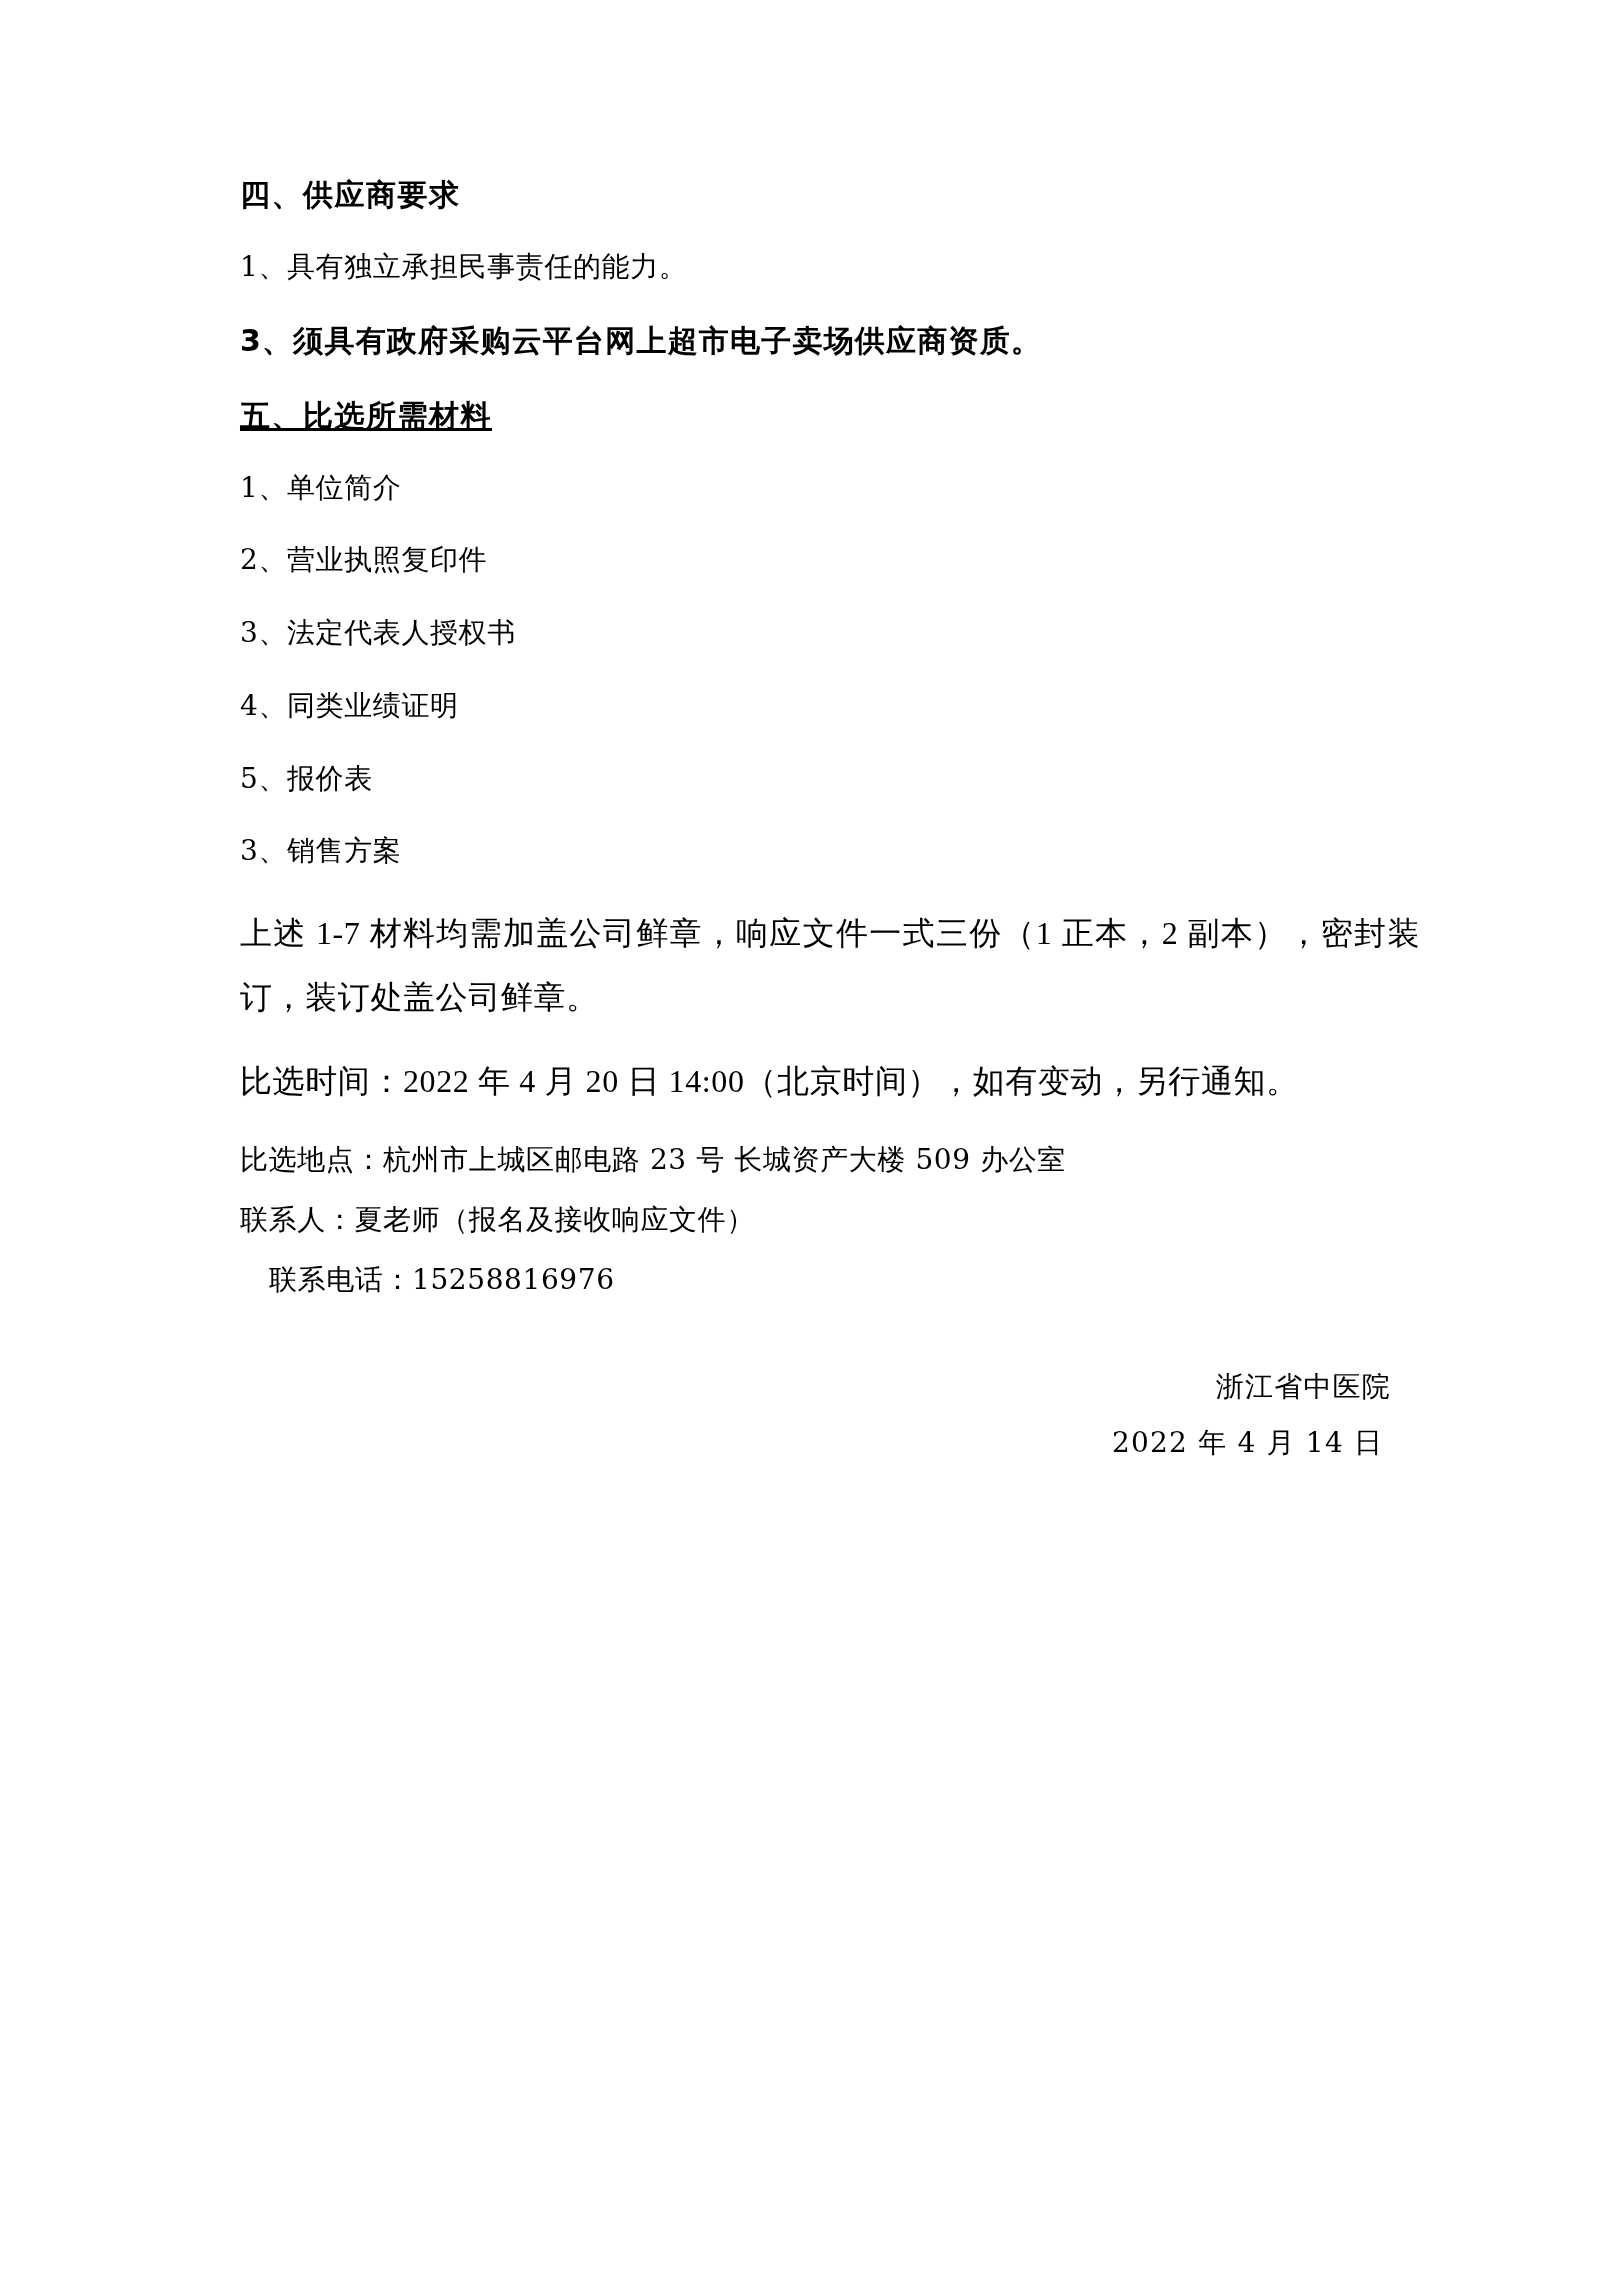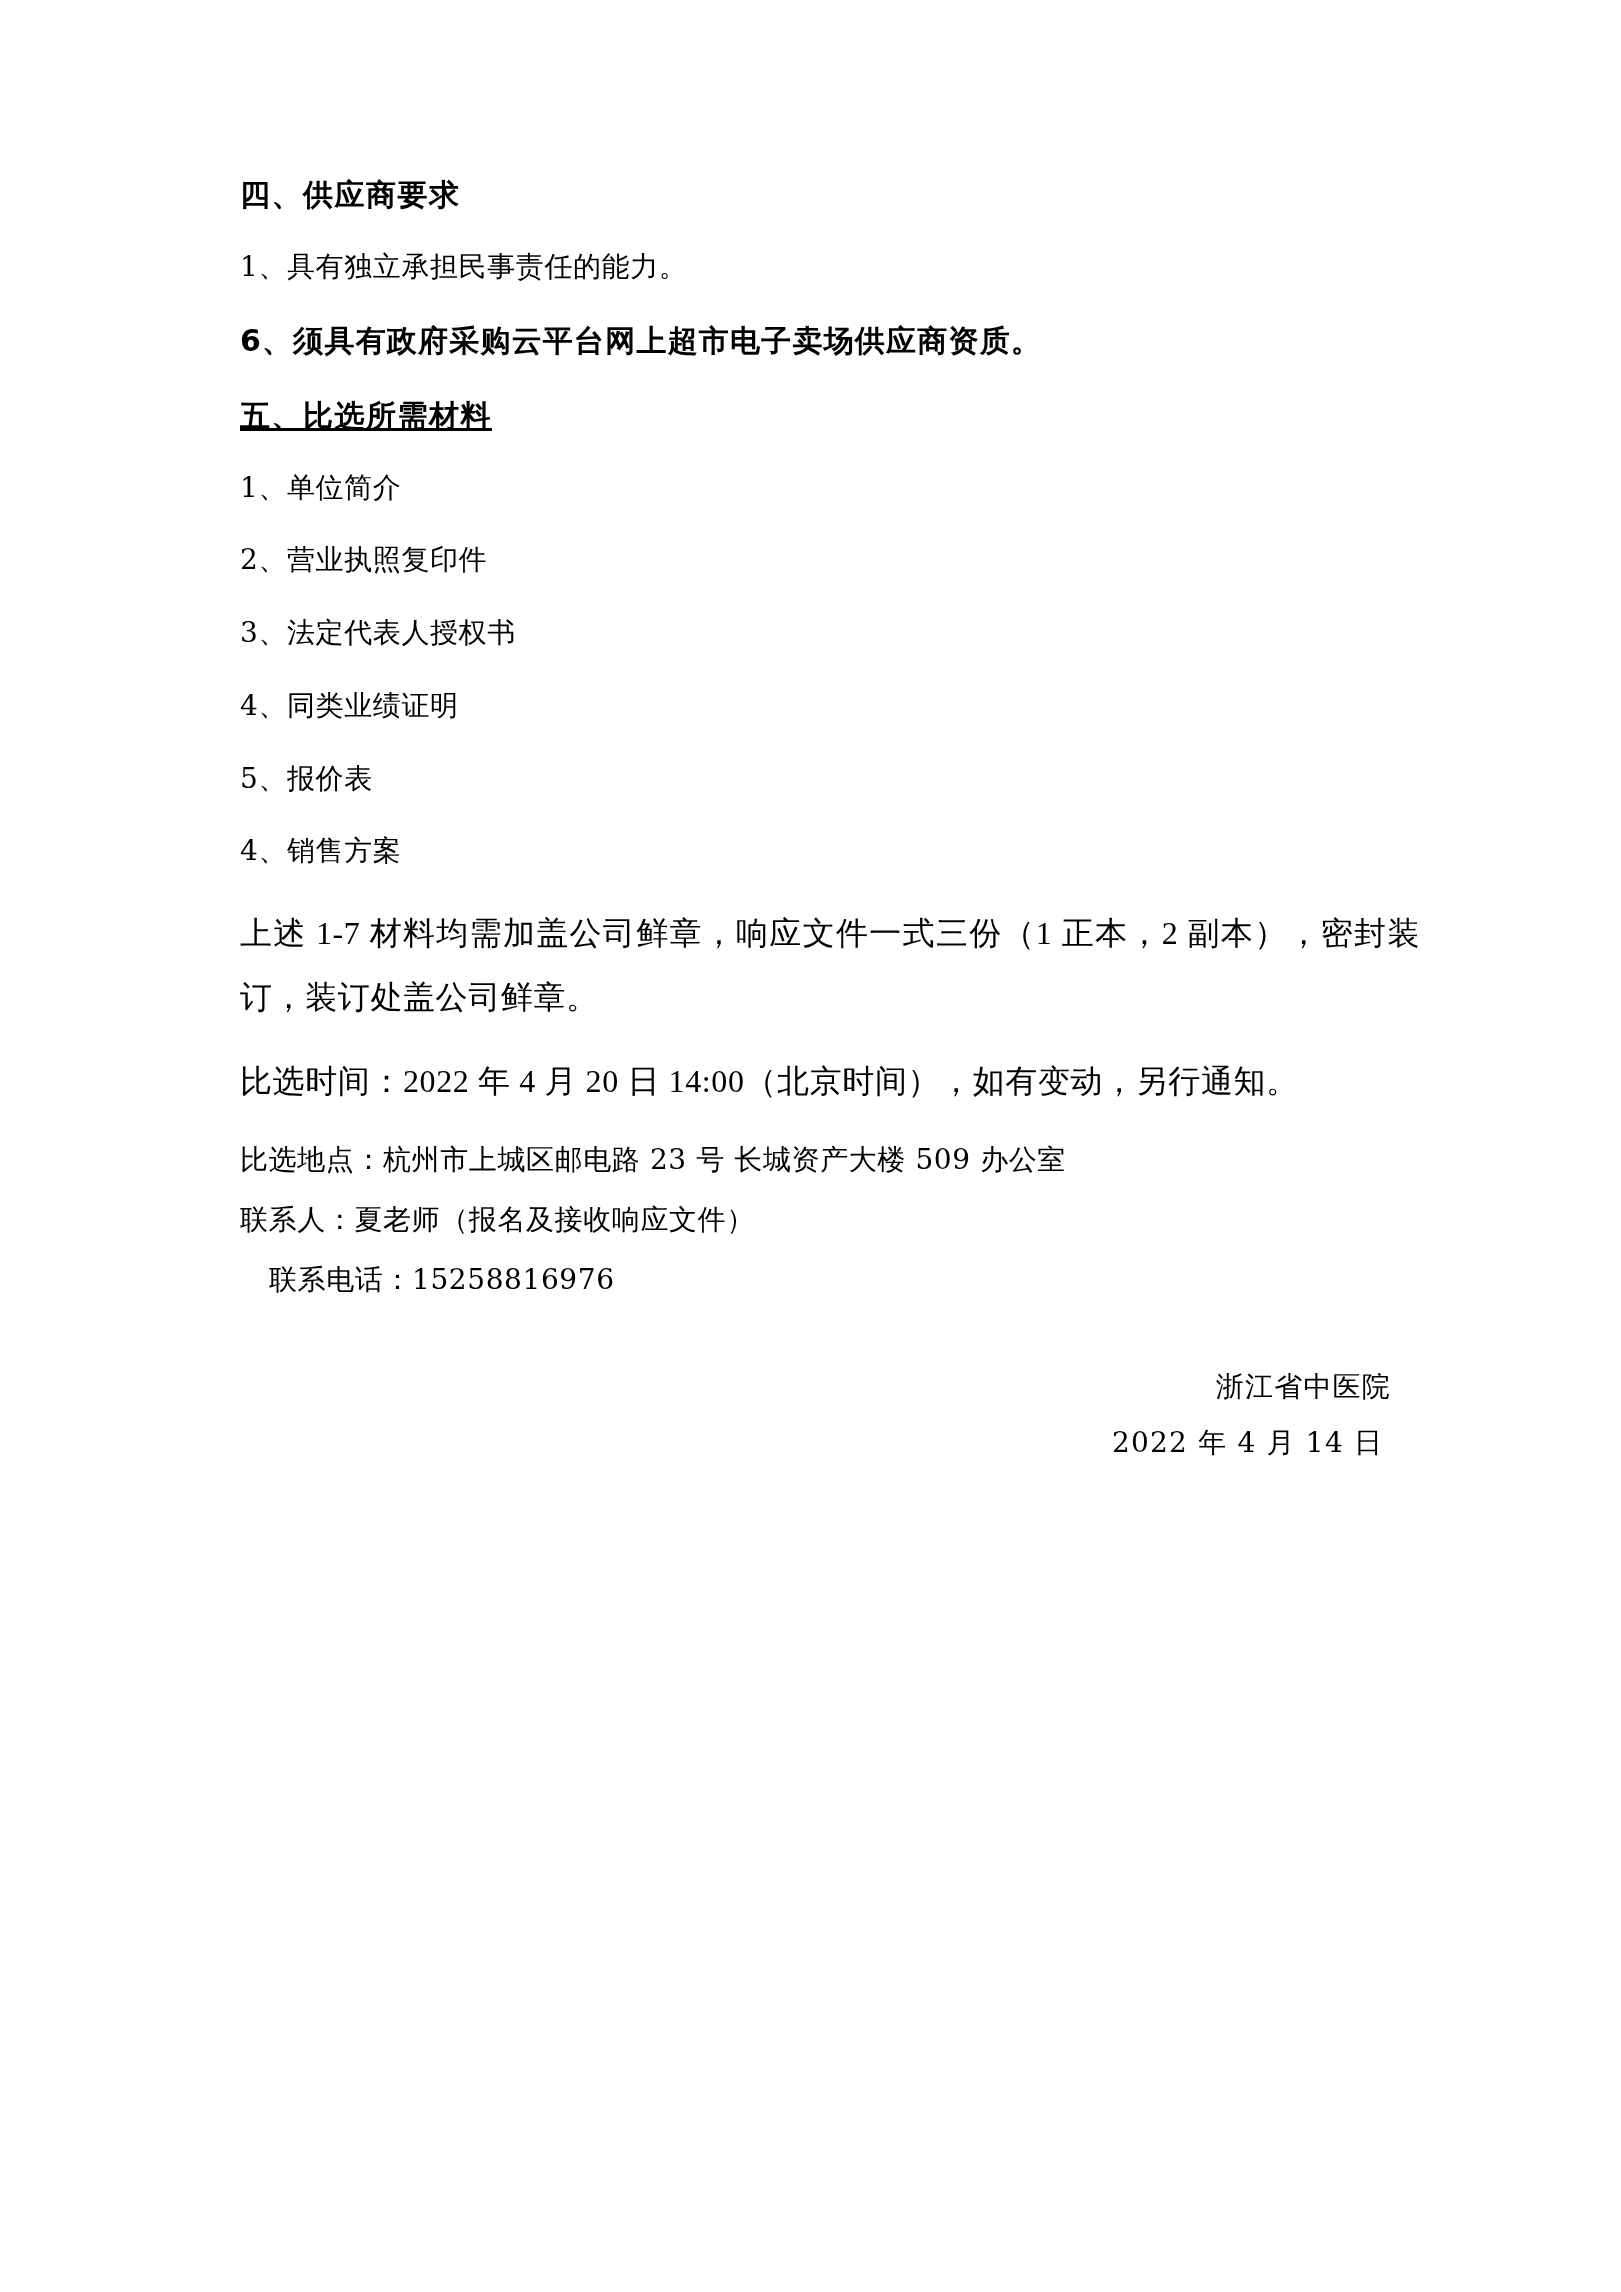--- a/index.html
+++ b/index.html
@@ -86,30 +86,30 @@
 </style>
 </head>
 <body>
 
 <div class="page">
   <div class="doc-body">
 
     <h2 class="heading">四、供应商要求</h2>
 
     <p class="para">1、具有独立承担民事责任的能力。</p>
-    <p class="para bold">6、须具有政府采购云平台网上超市电子卖场供应商资质。</p>
+    <p class="para bold">3、须具有政府采购云平台网上超市电子卖场供应商资质。</p>
 
     <h2 class="heading sub-space">五、比选所需材料</h2>
 
     <p class="para">1、单位简介</p>
     <p class="para">2、营业执照复印件</p>
     <p class="para">3、法定代表人授权书</p>
     <p class="para">4、同类业绩证明</p>
     <p class="para">5、报价表</p>
-    <p class="para">4、销售方案</p>
+    <p class="para">3、销售方案</p>
 
     <p class="block-para">上述 1-7 材料均需加盖公司鲜章，响应文件一式三份（1 正本，2 副本），密封装订，装订处盖公司鲜章。</p>
 
 
     <p class="block-para">比选时间：2022 年 4 月 20 日 14:00（北京时间），如有变动，另行通知。</p>
     <p class="info-para">比选地点：杭州市上城区邮电路 23 号 长城资产大楼 509 办公室</p>
     <p class="info-para">联系人：夏老师（报名及接收响应文件）</p>
     <p class="info-para tight">联系电话：15258816976</p>
 
     <div class="signature">

